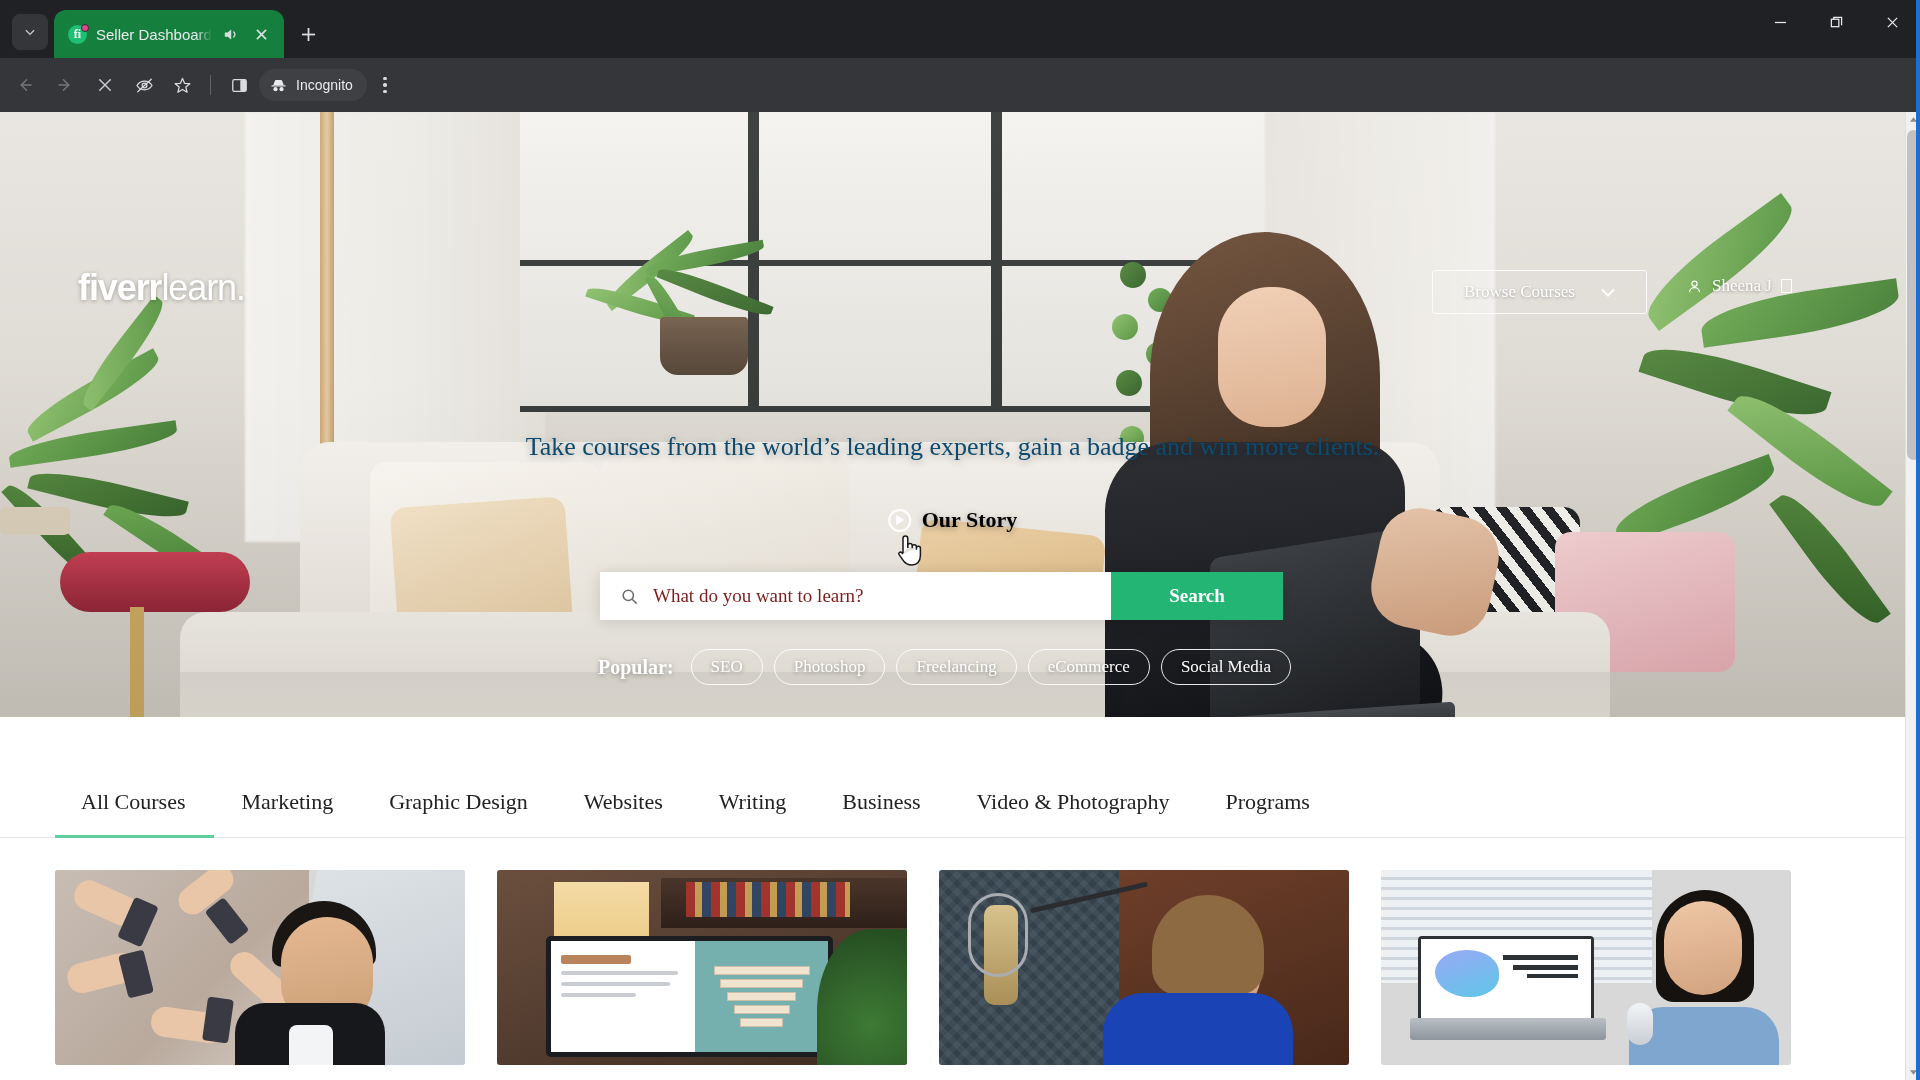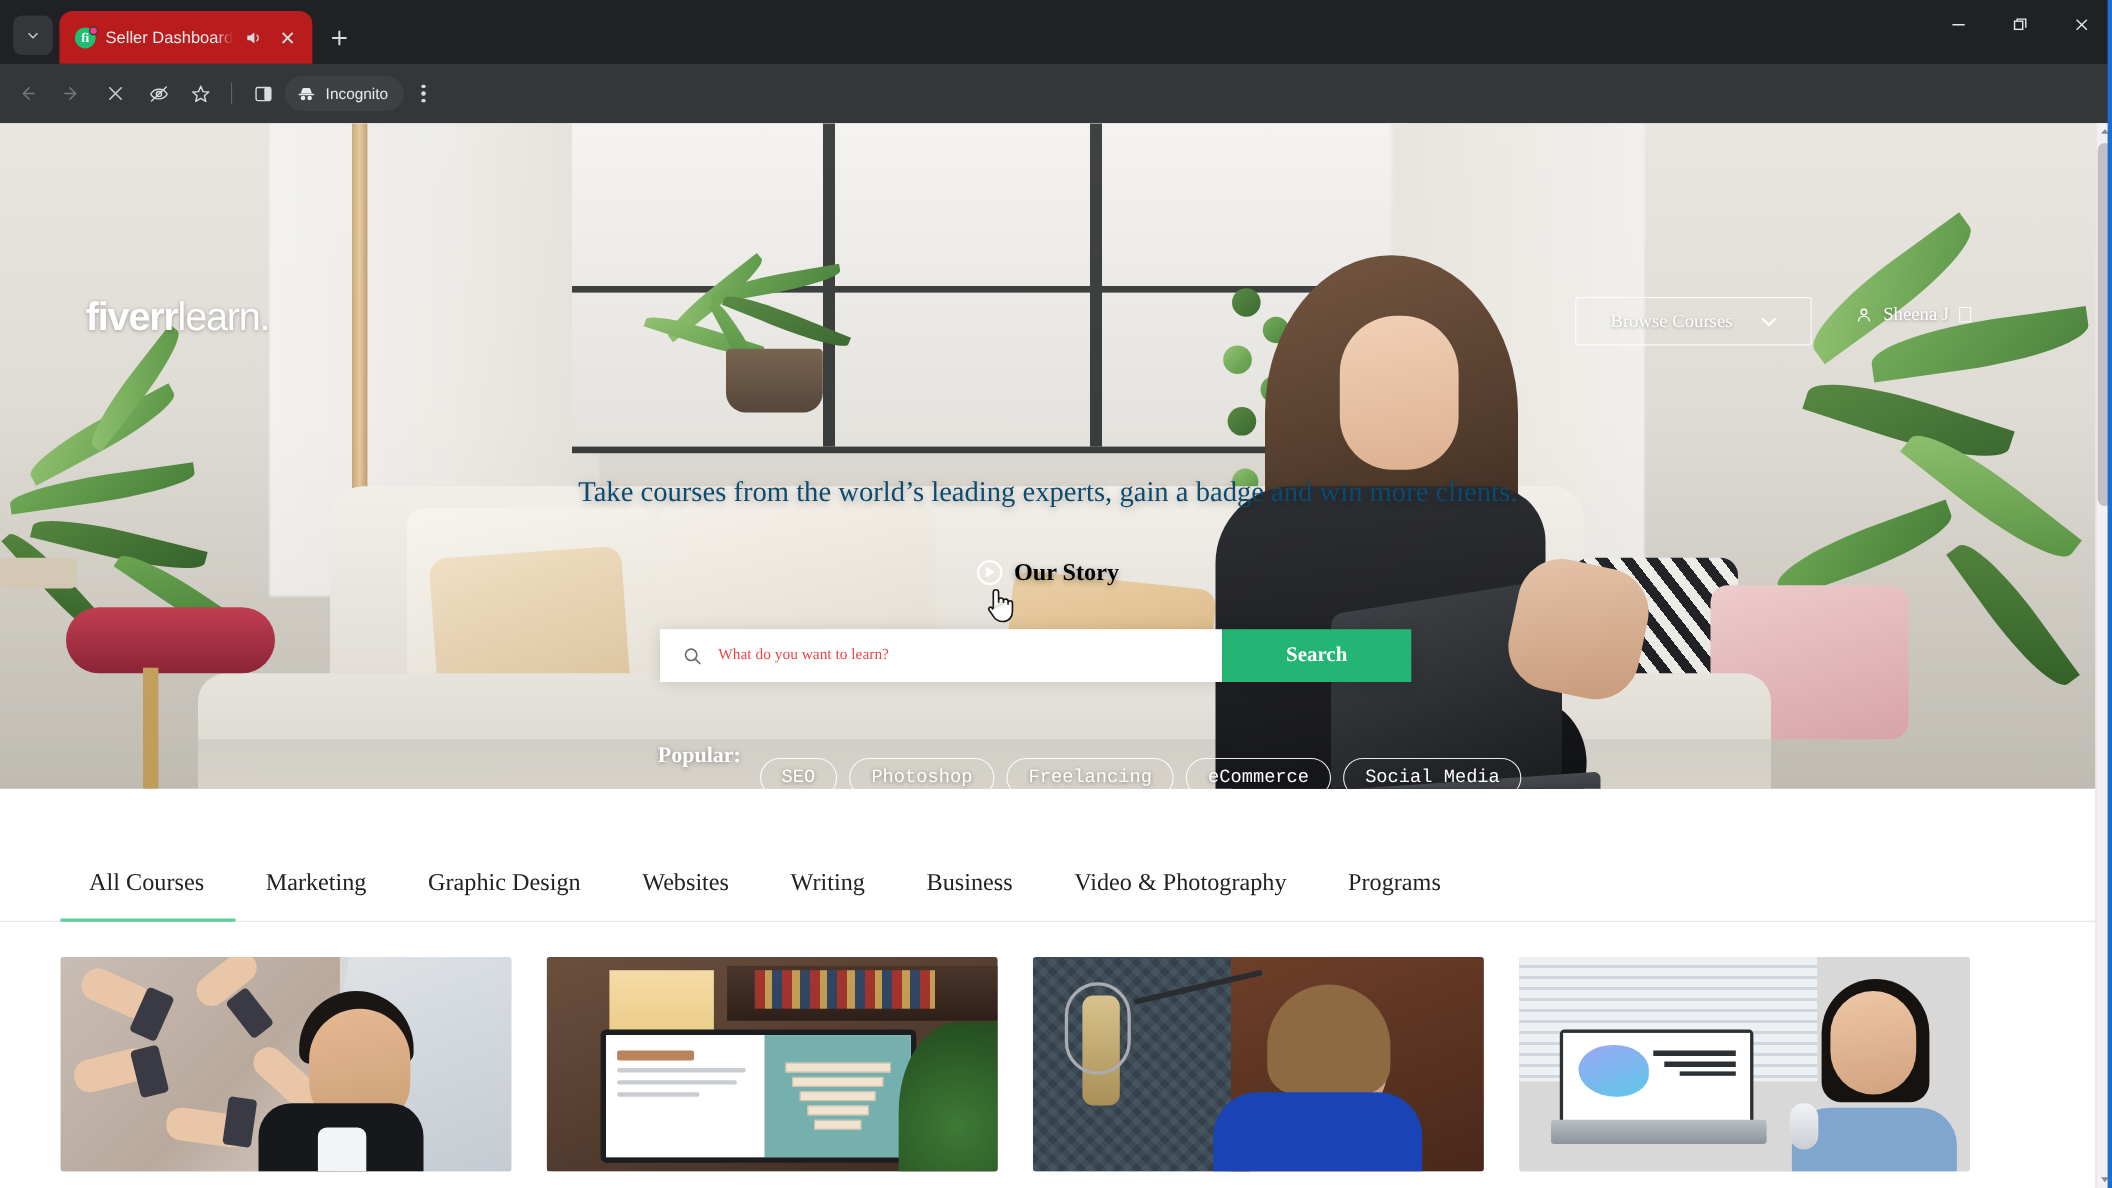--- a/index.html
+++ b/index.html
@@ -22,21 +22,21 @@
     background: #35363a; display: flex; align-items: center; justify-content: center;
     cursor: pointer;
   }
   .tabsearch svg { width: 14px; height: 14px; fill: none; stroke: #c9ccd1; stroke-width: 2.2; }
 
   .tab {
     height: 48px; display: flex; align-items: center; gap: 9px;
     padding: 0 10px 0 14px; border-radius: 12px 12px 0 0;
     position: relative; min-width: 220px; max-width: 310px; cursor: pointer;
   }
-  .tab.inactive { background: #b91c1c; }
+  .tab.inactive { background: #15803d; }
   .tab.active { background: #4b4c50; }
   .tab-fav { width: 19px; height: 19px; flex: 0 0 auto; position: relative; }
   .fav-fiverr {
     width: 19px; height: 19px; border-radius: 50%;
     background: #1dbf73; color: #fff; font-weight: 700; font-size: 12px;
     display: flex; align-items: center; justify-content: center;
     font-family: "Liberation Serif", serif; line-height: 1;
   }
   .fav-dot {
     position: absolute; top: -1px; right: -2px; width: 8px; height: 8px;
@@ -260,38 +260,37 @@
 
   .searchbar {
     position: absolute; left: 600px; top: 460px; width: 683px; height: 48px;
     display: flex; box-shadow: 0 2px 14px rgba(0,0,0,.14);
   }
   .search-field {
     flex: 1; background: #fff; display: flex; align-items: center; gap: 14px; padding: 0 20px;
     cursor: text;
   }
   .search-field svg { width: 19px; height: 19px; stroke: #6b6b6b; fill: none; stroke-width: 1.9; }
-  .search-ph { color: #ef4444; font-size: 14px; font-family: "Liberation Serif", serif; }
+  .search-ph { color: #7f1d1d; font-size: 19px; font-family: "Liberation Serif", serif; }
   .search-go {
     width: 172px; background: #22b573; color: #fff; font-weight: 700; font-size: 19px;
     font-family: "Liberation Serif", serif;
     display: flex; align-items: center; justify-content: center; cursor: pointer;
   }
 
   .popular {
     position: absolute; left: 598px; top: 537px; display: flex; align-items: center; gap: 11px;
   }
   .popular-label { color: #fff; font-family: "Liberation Serif", serif; font-weight: 700;
     font-size: 20px; margin-right: 6px; text-shadow: 0 1px 5px rgba(0,0,0,.35); }
   .chip {
     height: 36px; padding: 0 19px; border: 1px solid rgba(255,255,255,.9); border-radius: 18px;
     display: flex; align-items: center; color: #fff; font-size: 17px;
-    font-family: Liberation Mono, monospace; cursor: pointer;
+    font-family: Liberation Serif, serif; cursor: pointer;
     text-shadow: 0 1px 4px rgba(0,0,0,.4);
-    margin-top: 40px;
   }
 
   
   .content { position: relative; background: #fff; width: 1905px; }
   .tabs-row {
     display: flex; gap: 0; padding: 0 55px; margin-top: 72px;
     border-bottom: 1px solid #e4e5e7; position: relative;
   }
   .cat-tab {
     padding: 0 28px 22px 28px; font-family: "Liberation Serif", serif; font-size: 22px;

